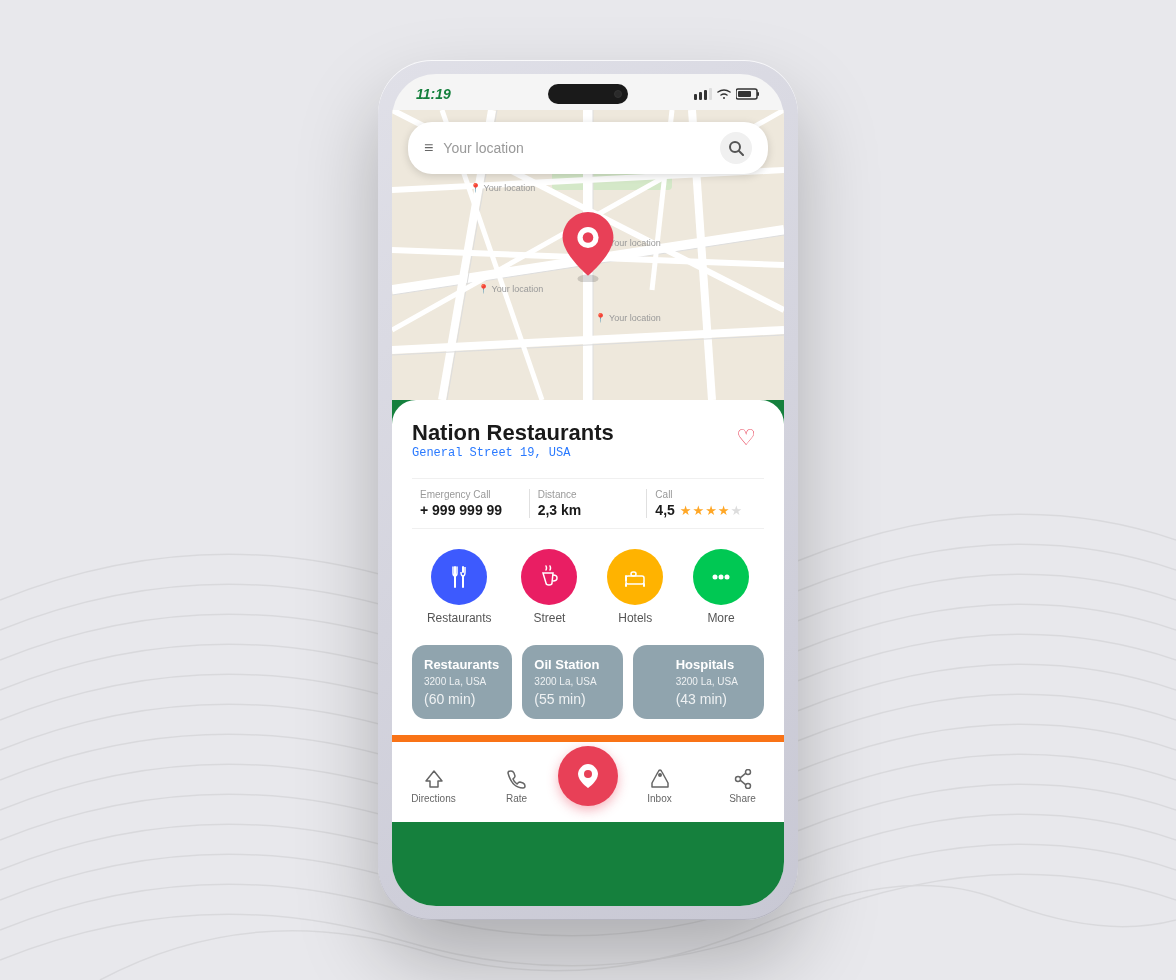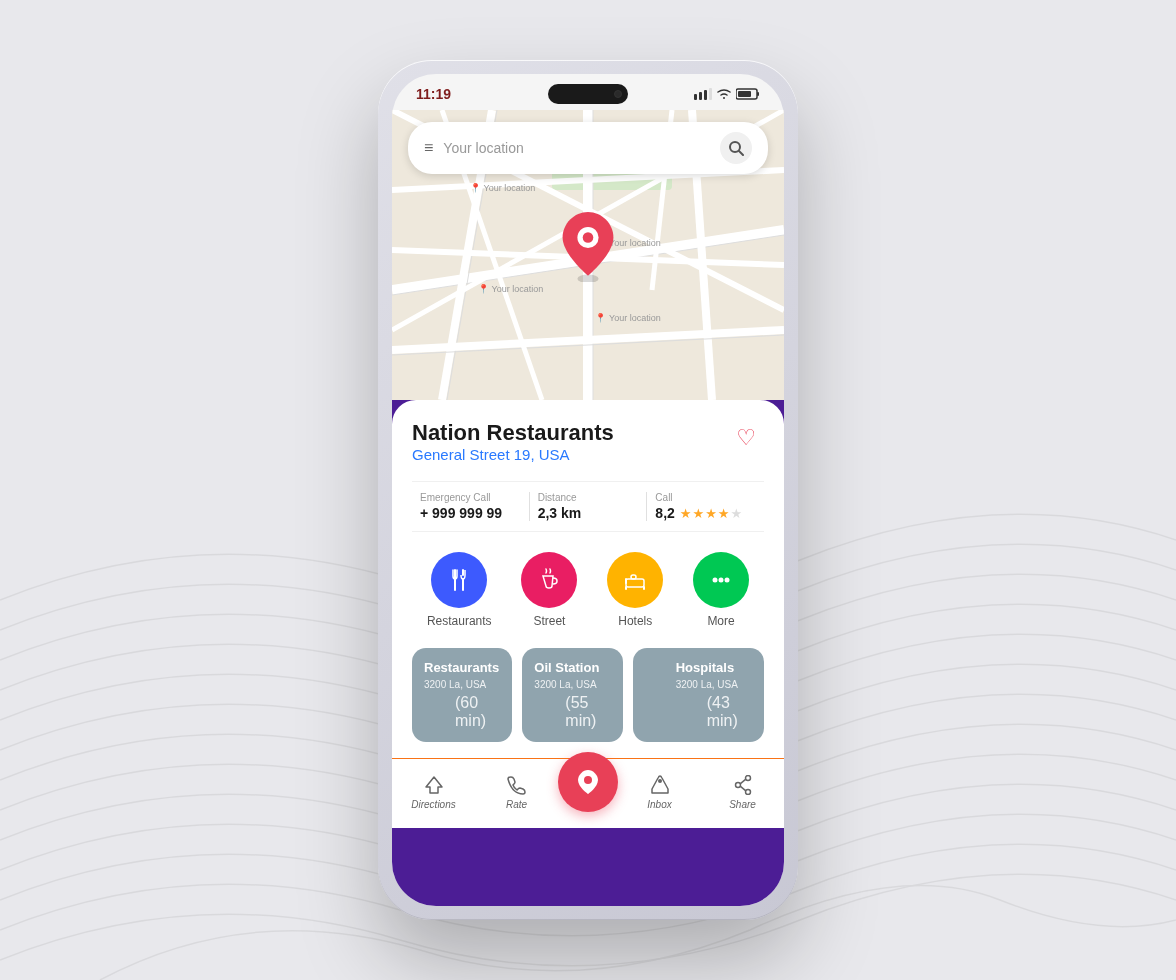--- a/index.html
+++ b/index.html
@@ -59,21 +59,22 @@
       align-items: center;
       justify-content: space-between;
       padding: 12px 24px 8px;
       background: transparent;
       position: relative;
       z-index: 20;
     }
     .status-time {
       font-size: 14px;
       font-weight: 600;
-      color: #7f1d1d;
+      color: #15803d;
+      font-style: italic;
     }
     .status-notch {
       width: 80px;
       height: 20px;
       background: #1a1a1a;
       border-radius: 10px;
       position: absolute;
       left: 50%;
       transform: translateX(-50%);
       top: 10px;
@@ -195,23 +196,24 @@
       display: flex;
       align-items: center;
       justify-content: center;
       cursor: pointer;
     }
     .heart-icon {
       color: #e84057;
       font-size: 22px;
     }
     .place-address {
-      font-size: 15px;
+      font-size: 12px;
       color: #2979ff;
       margin-bottom: 14px;
+      font-family: Liberation Mono, monospace;
     }
 
     
     .stats-row {
       display: flex;
       gap: 0;
       margin-bottom: 20px;
       border-top: 1px solid #f0f0f0;
       border-bottom: 1px solid #f0f0f0;
       padding: 10px 0;
@@ -291,35 +293,33 @@
       font-weight: 600;
       color: white;
       margin-bottom: 4px;
     }
     .place-card-addr {
       font-size: 10px;
       color: rgba(255,255,255,0.85);
       margin-bottom: 4px;
     }
     .place-card-time {
-      font-size: 16px;
+      font-size: 14px;
       color: rgba(255,255,255,0.85);
-      margin-left: 31px;
     }
 
     
     .bottom-nav {
       background: white;
       display: flex;
       align-items: center;
       justify-content: space-around;
-      padding: 13px 0 16px;
+      padding: 24px 0 16px;
       position: relative;
-      border-top: 1px solid #f97316;
-      font-style: italic;
+      border-top: 7px solid #f97316;
     }
     .nav-item {
       display: flex;
       flex-direction: column;
       align-items: center;
       gap: 4px;
       cursor: pointer;
       flex: 1;
     }
     .nav-label {
@@ -337,21 +337,21 @@
       font-size: 24px;
       color: white;
       box-shadow: 0 4px 12px rgba(232,64,87,0.4);
       margin-top: -20px;
       cursor: pointer;
       flex-shrink: 0;
     }
 
     
     .bottom-content {
-      background: #4c1d95;
+      background: #15803d;
       flex: 1;
       display: flex;
       flex-direction: column;
     }
 
     .screen-content {
       display: flex;
       flex-direction: column;
       height: 100%;
     }
@@ -488,21 +488,21 @@
               <div class="stat-label">Emergency Call</div>
               <div class="stat-value">+ 999 999 99</div>
             </div>
             <div class="stat-item">
               <div class="stat-label">Distance</div>
               <div class="stat-value">2,3 km</div>
             </div>
             <div class="stat-item">
               <div class="stat-label">Call</div>
               <div class="stars">
-                <span class="stat-value" style="margin-right:4px;">8,2</span>
+                <span class="stat-value" style="margin-right:4px;">4,5</span>
                 <span class="star-filled">★</span>
                 <span class="star-filled">★</span>
                 <span class="star-filled">★</span>
                 <span class="star-filled">★</span>
                 <span class="star-empty">★</span>
               </div>
             </div>
           </div>
 
           <div class="category-row">

